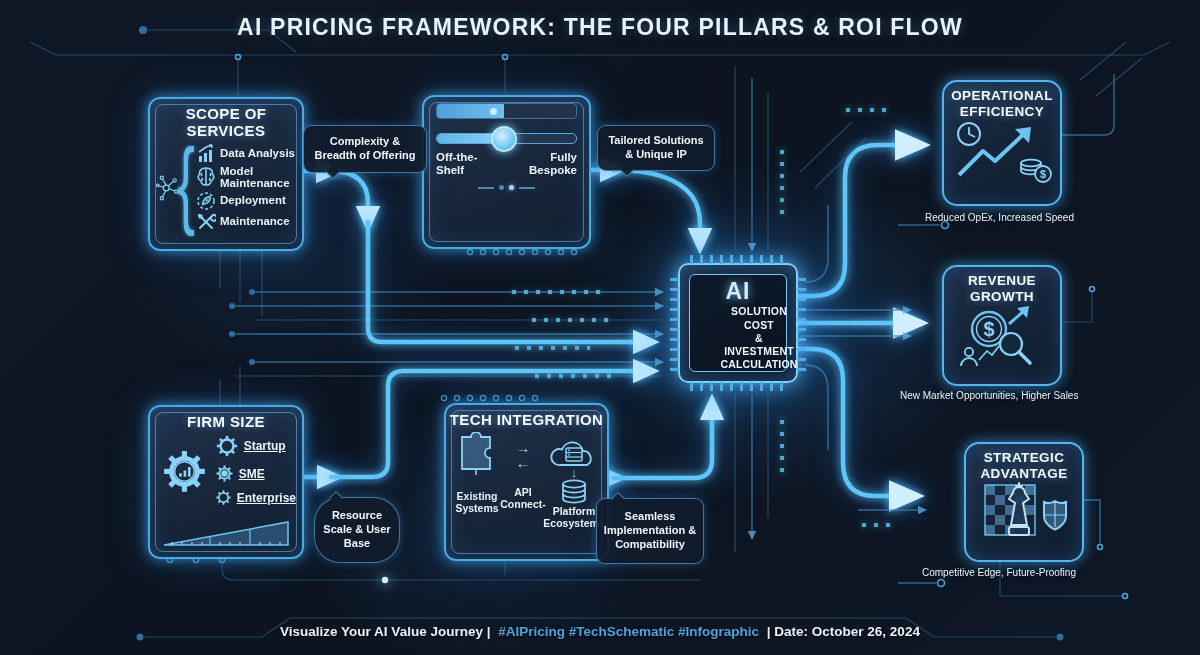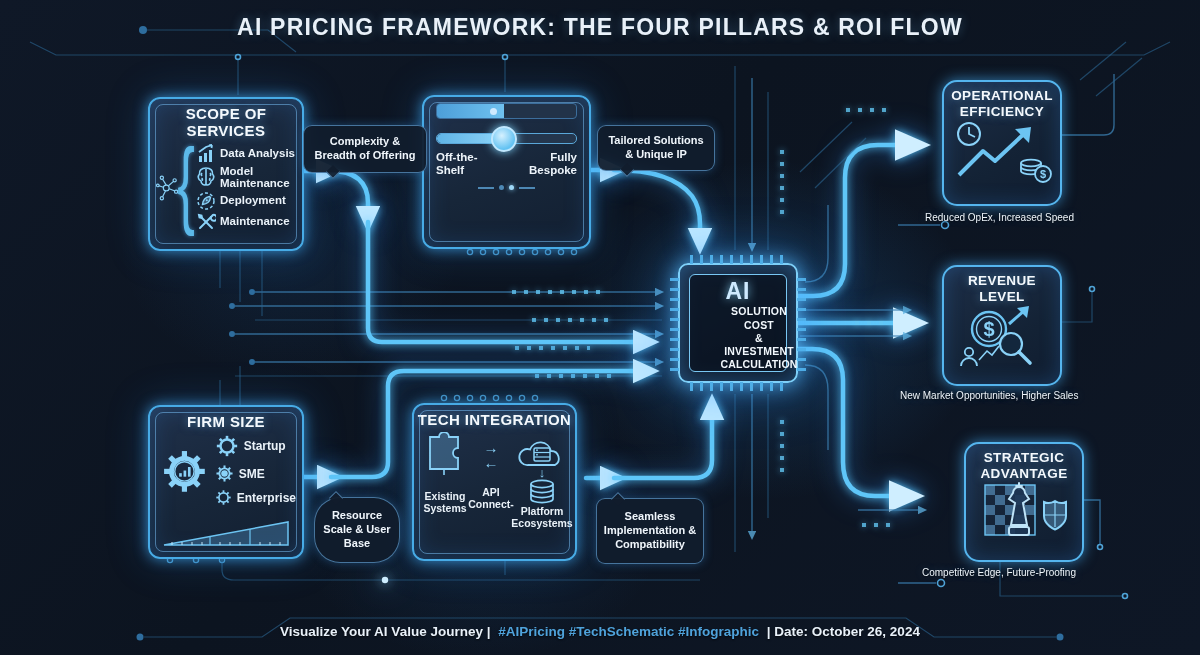--- a/index.html
+++ b/index.html
@@ -63,26 +63,26 @@
   .slider-labels span:last-child{text-align:right;}
   .dotsrow{display:flex;justify-content:center;align-items:center;gap:5px;margin-top:8px;}
   .dotsrow .dash{width:16px;height:2px;background:#4d88b4;}
   .dotsrow .dot{width:5px;height:5px;border-radius:50%;background:#4d88b4;}
   .dotsrow .dot.active{background:#9fd9f8;box-shadow:0 0 5px rgba(140,215,255,.9);}
 
   
   #firm-box{left:148px;top:405px;width:152px;height:150px;}
   .firm-body{display:flex;align-items:flex-start;padding:2px 6px 0 8px;gap:2px;}
   .firm-items{display:flex;flex-direction:column;gap:6px;padding-top:2px;}
-  .f-item{display:flex;align-items:center;gap:5px;}
+  .f-item{display:flex;align-items:center;gap:5px;text-decoration:underline;}
   .f-item span{font-size:12px;font-weight:bold;color:#eaf2f9;}
   .ramp{position:absolute;left:12px;bottom:9px;}
 
   
-  #tech-box{left:412px;top:403px;width:161px;height:154px;}
+  #tech-box{left:444px;top:403px;width:161px;height:154px;}
   .tech-grid{display:grid;grid-template-columns:46px 44px 56px;padding:4px 4px 0 8px;column-gap:1px;}
   .tech-cell{display:flex;flex-direction:column;align-items:center;}
   .tech-arrows{font-size:15px;line-height:1.0;color:#8ad2f8;font-weight:bold;padding-top:8px;text-align:center;}
   .tech-label{font-size:10.5px;font-weight:bold;color:#eaf2f9;text-align:center;line-height:1.15;}
   .down-arrow{color:#8ad2f8;font-size:13px;line-height:.8;}
 
   
   .bubble{position:absolute;z-index:3;background:rgba(17,29,45,.94);border:1px solid rgba(115,190,250,.55);
     border-radius:9px;color:#f0f6fc;font-size:11px;font-weight:bold;text-align:center;
     display:flex;align-items:center;justify-content:center;padding:3px 5px;line-height:1.25;
@@ -490,21 +490,21 @@
           <path d="M70,44 V52 a10,3.4 0 0 0 20,0 V44"></path>
           <path d="M70,48 a10,3.4 0 0 0 20,0"></path>
         <circle cx="92" cy="55" r="8" fill="#14273c"></circle>
       </g>
       <text x="92" y="59" text-anchor="middle" font-size="11" font-weight="bold" fill="#8ad2f8">$</text>
     </svg>
   </div>
   <div class="caption" id="op-cap">Reduced OpEx, Increased Speed</div>
 
   <div class="outcome-box" id="rev-box">
-    <div class="box-title">REVENUE LEVEL</div>
+    <div class="box-title">REVENUE GROWTH</div>
     <svg class="ic" width="102" height="64" viewBox="0 0 102 64">
       <circle cx="38" cy="25" r="17" fill="none" stroke="#6cc4f2" stroke-width="2.4"></circle>
       <circle cx="38" cy="25" r="12.5" fill="none" stroke="#8ad2f8" stroke-width="1.4"></circle>
       <text x="38" y="32" text-anchor="middle" font-size="20" font-weight="bold" fill="#8ad2f8">$</text>
       <path d="M58,20 L74,6" stroke="#6cc4f2" stroke-width="3" fill="none"></path>
       <path d="M66,4 L78,2 L76,14 Z" fill="#6cc4f2"></path>
       <circle cx="60" cy="40" r="11" fill="rgba(20,40,62,.85)" stroke="#8ad2f8" stroke-width="2.2"></circle>
       <line x1="68" y1="48" x2="79" y2="59" stroke="#8ad2f8" stroke-width="3.6" stroke-linecap="round"></line>
       <circle cx="18" cy="48" r="4.2" fill="none" stroke="#8ad2f8" stroke-width="1.8"></circle>
       <path d="M10,62 a8,8 0 0 1 16,0" fill="none" stroke="#8ad2f8" stroke-width="1.8"></path>

